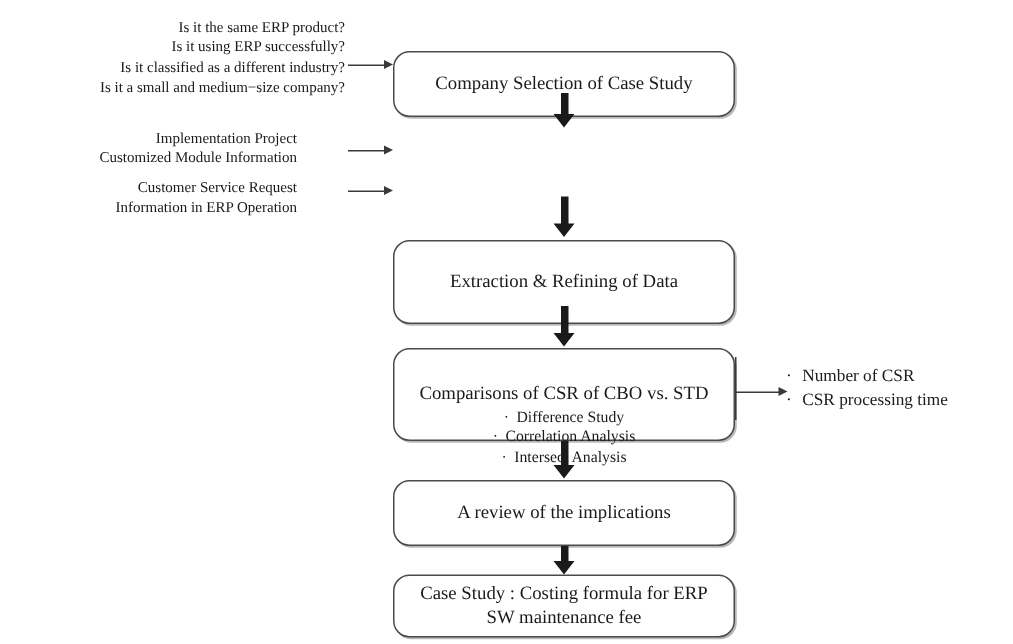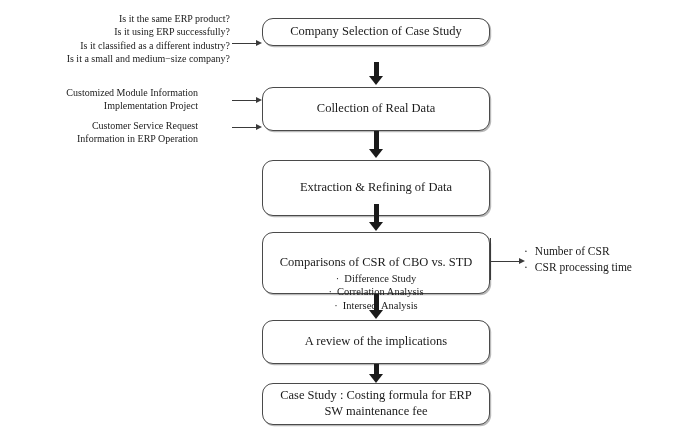--- a/index.html
+++ b/index.html
@@ -122,48 +122,45 @@
 <div id="canvas">
 
   <div class="side-note right-align" style="left:8px; top:12px; width:222px;">
     <div>Is it the same ERP product?</div>
     <div>Is it using ERP successfully?</div>
     <div>Is it classified as a different industry?</div>
     <div>Is it a small and medium−size company?</div>
   </div>
 
   <div class="side-note right-align" style="left:8px; top:86px; width:190px;">
+    <div>Implementation Project</div>
     <div>Customized Module  Information</div>
-    <div>Implementation Project</div>
   </div>
 
   <div class="side-note right-align" style="left:8px; top:119px; width:190px;">
     <div>Customer Service Request</div>
     <div>Information in ERP Operation</div>
   </div>
 
   <div class="hline" style="left:232px; top:43px; width:25px;"></div>
   <div class="hhead" style="left:256px; top:39.5px;"></div>
 
   <div class="hline" style="left:232px; top:100px; width:25px;"></div>
   <div class="hhead" style="left:256px; top:96.5px;"></div>
 
   <div class="hline" style="left:232px; top:127px; width:25px;"></div>
   <div class="hhead" style="left:256px; top:123.5px;"></div>
 
-  <div class="box" style="left:262px; top:18px; width:228px; height:28px;">
+  <div class="box" style="left:262px; top:34px; width:228px; height:44px;">
     <span class="title">Company Selection of Case Study</span>
   </div>
 
   <div class="vconn" style="left:373.5px; top:62px; height:16px;"></div>
   <div class="vhead" style="left:369px; top:76px;"></div>
 
-  <div class="box" style="left:262px; top:87px; width:228px; height:44px;">
-    <span class="title">Collection of Real Data</span>
-  </div>
 
   <div class="vconn" style="left:373.5px; top:131px; height:20px;"></div>
   <div class="vhead" style="left:369px; top:149px;"></div>
 
   <div class="box" style="left:262px; top:160px; width:228px; height:56px;">
     <span class="title">Extraction &amp; Refining of Data</span>
   </div>
 
   <div class="vconn" style="left:373.5px; top:204px; height:20px;"></div>
   <div class="vhead" style="left:369px; top:222px;"></div>

